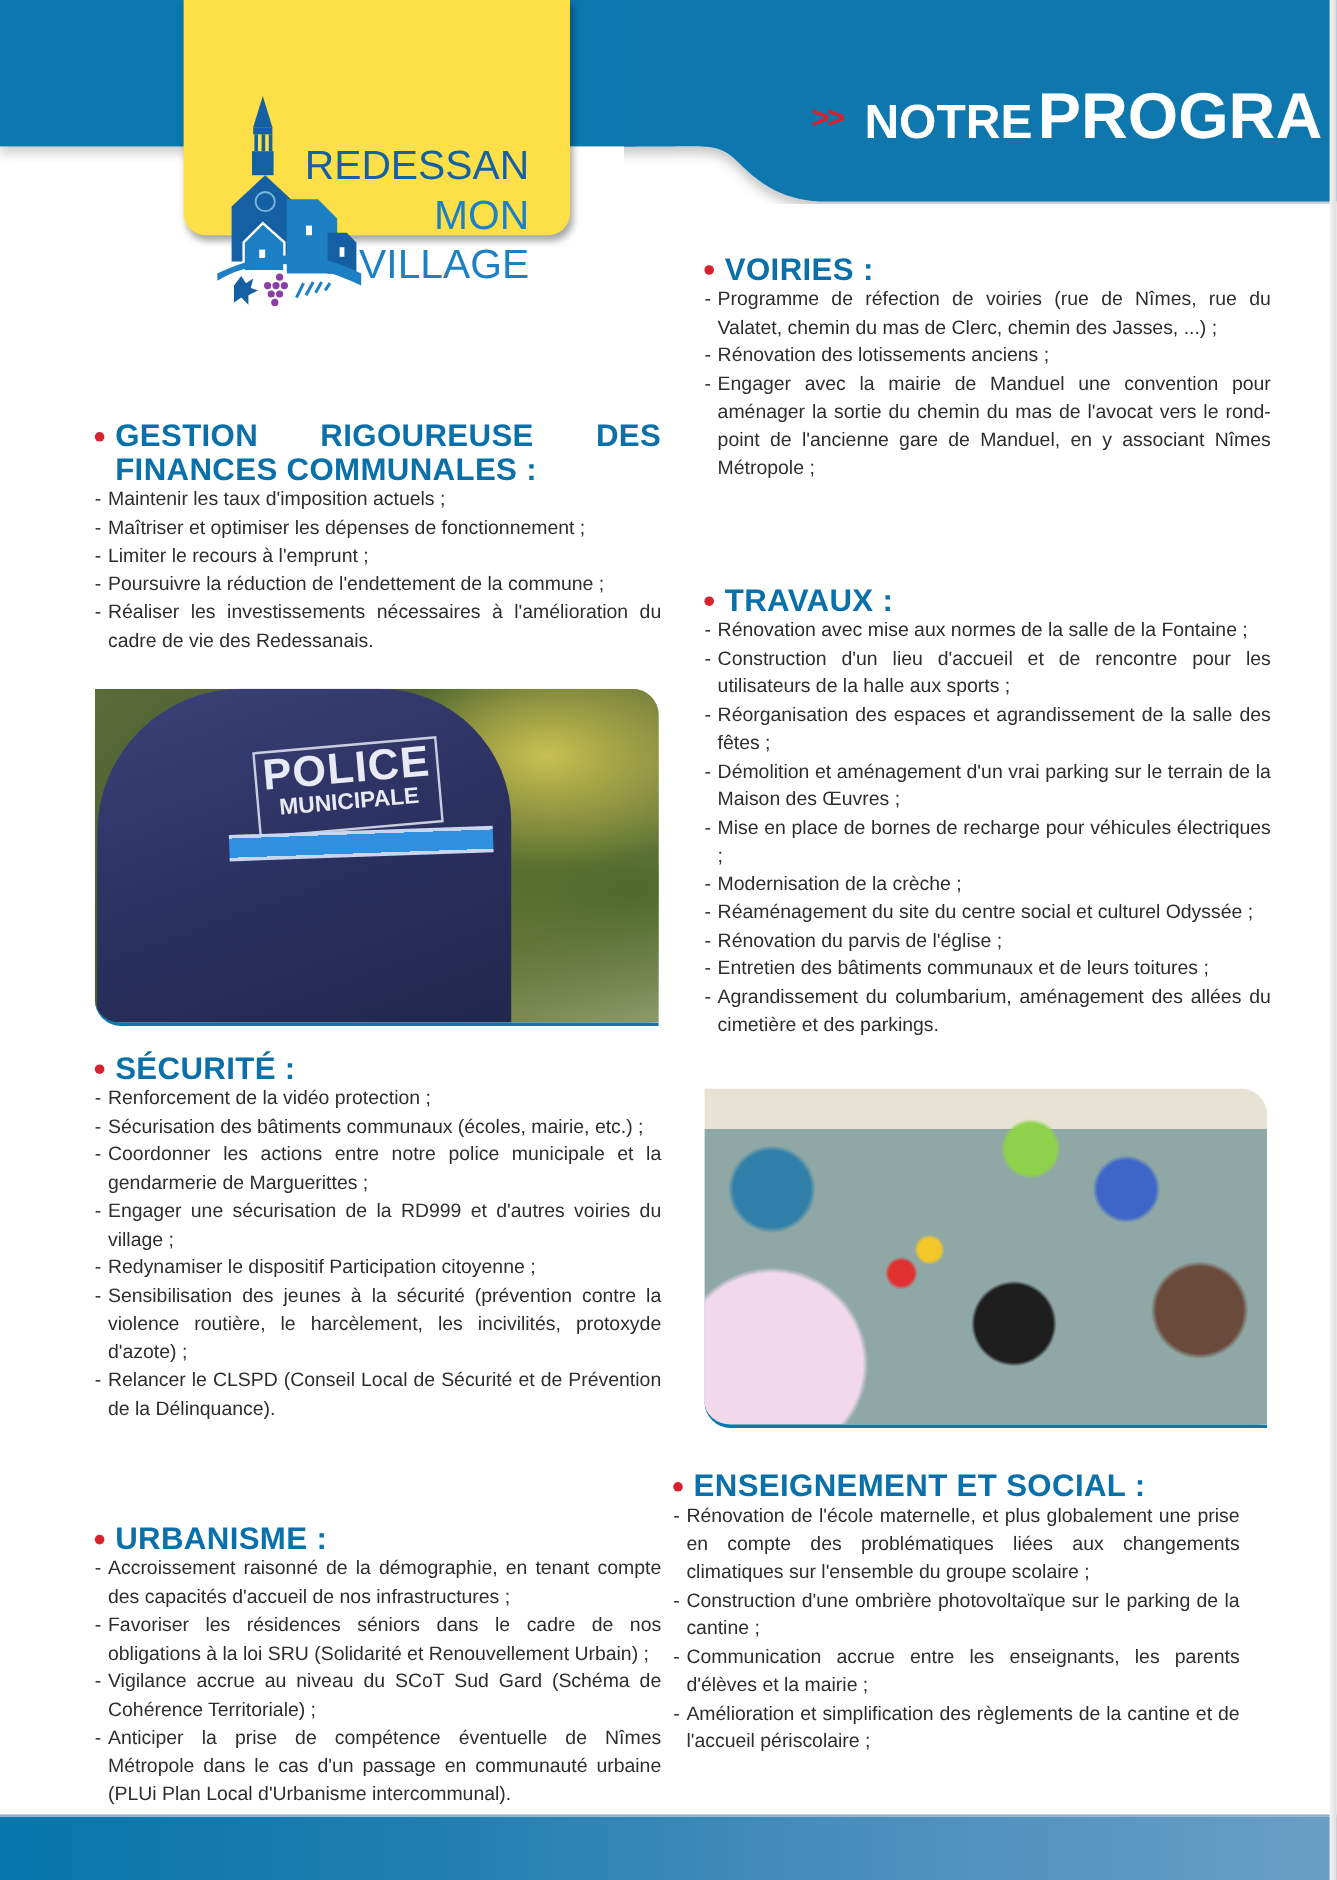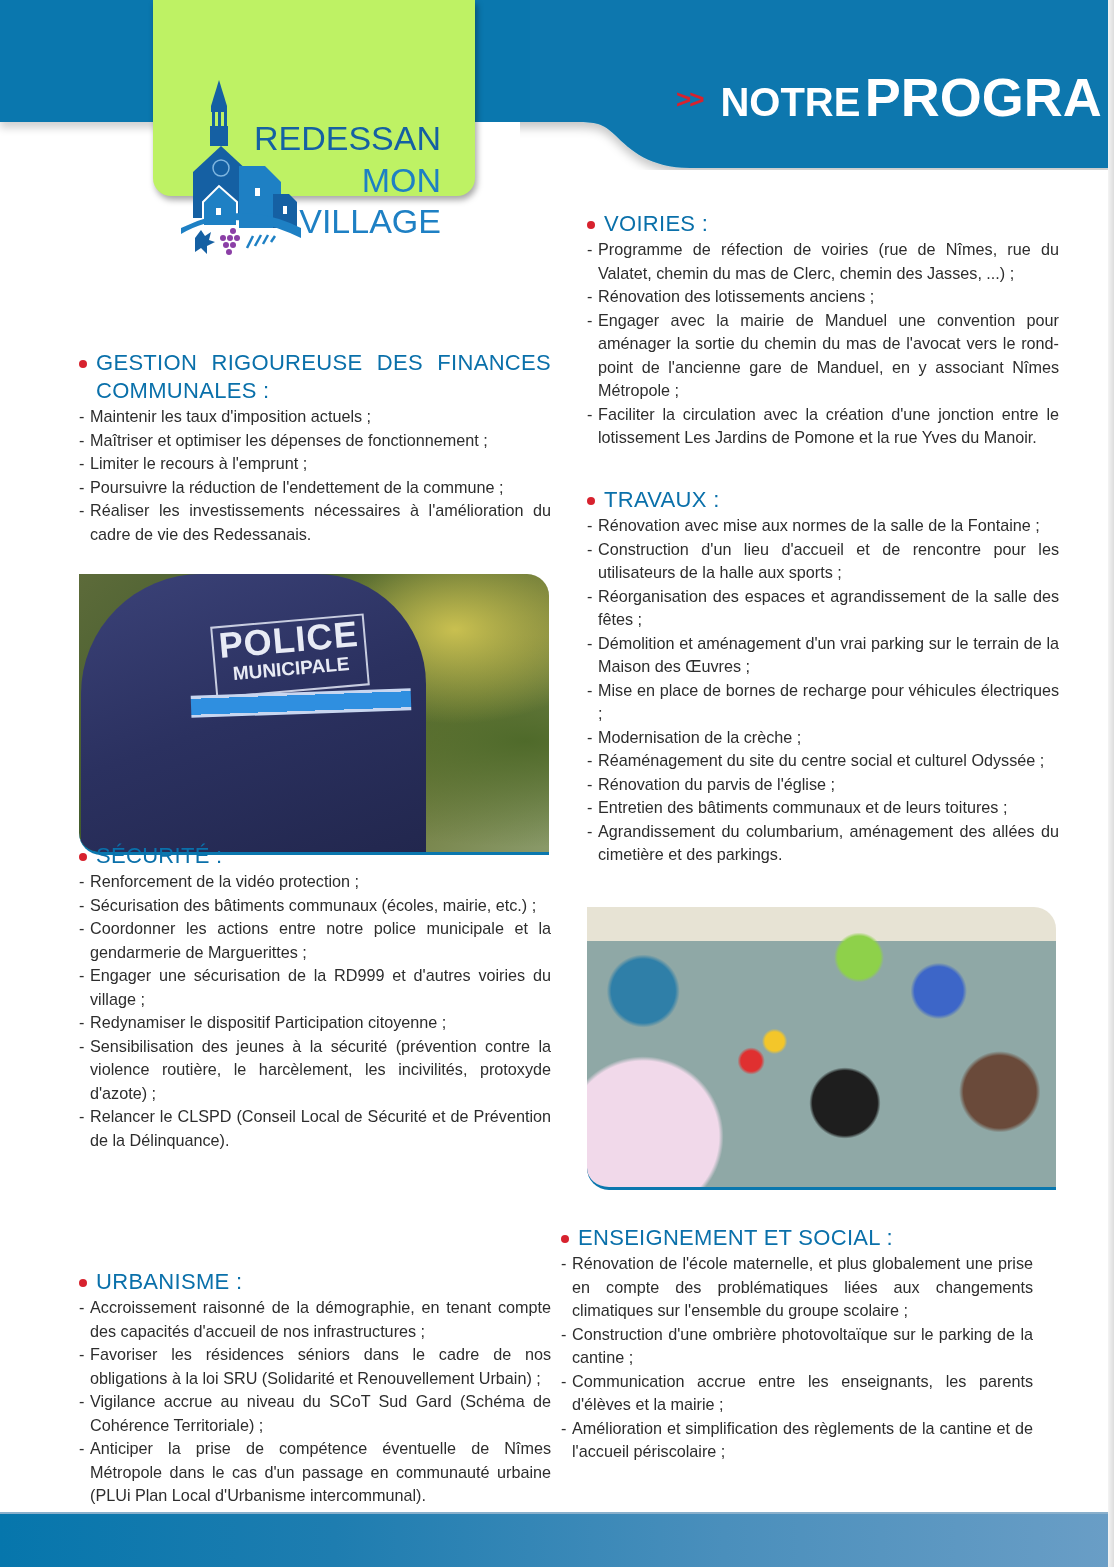--- a/index.html
+++ b/index.html
@@ -20,21 +20,21 @@
   }
   .band-right-shape {
     position: absolute; left: 520px; top: 0; width: 594px; height: 170px;
   }
   .right-edge {
     position: absolute; right: 0; top: 0; width: 6px; height: 1567px;
     background: linear-gradient(to right, #f4f4f4, #dcdcdc);
   }
   .logo-card {
     position: absolute; left: 153px; top: 0; width: 322px; height: 196px;
-    background: #bef264;
+    background: #fde047;
     border-radius: 0 0 18px 18px;
     box-shadow: 2px 4px 6px rgba(0,0,0,0.35);
   }
   .logo-svg { position: absolute; left: 28px; top: 78px; }
   .logo-text {
     position: absolute; right: 34px; text-align: right;
     font-family: "Liberation Sans", sans-serif;
     font-size: 34px; line-height: 40px; letter-spacing: 0px;
   }
   .logo-l1 { top: 118px; color: #1560a3; font-weight: normal; }
@@ -44,21 +44,21 @@
   .title-wrap {
     position: absolute; left: 676px; top: 66px; white-space: nowrap;
     color: #ffffff; font-weight: bold;
   }
   .title-arrows { color: #d7222e; font-size: 26px; vertical-align: 8px; margin-right: 18px; letter-spacing: -2px; }
   .title-small { font-size: 40px; letter-spacing: 0px; }
   .title-big { font-size: 54px; }
 
   .section { position: absolute; width: 472px; }
   .sec-title {
-    color: #0a70aa; font-weight: normal; font-size: 22px; line-height: 28px;
+    color: #0a70aa; font-weight: bold; font-size: 26px; line-height: 28px;
     position: relative; padding-left: 17px; letter-spacing: 0.3px;
   }
   .sec-title .dot {
     position: absolute; left: 0; top: 11px; width: 8px; height: 8px;
     border-radius: 50%; background: #d7222e;
   }
   .sec-title.just { text-align: justify; text-align-last: left; }
   ul.items { list-style: none; margin: 0; padding: 0; }
   ul.items li {
     font-size: 16.2px; line-height: 23.5px; position: relative; padding-left: 11px;
@@ -196,21 +196,21 @@
 <div class="photo photo-police">
   <div class="jacket">
     <div class="police-patch">
       <div class="p1">POLICE</div>
       <div class="p2">MUNICIPALE</div>
     </div>
     <div class="stripe"></div>
   </div>
 </div>
 
-<div class="section" style="left:79px; top:842px;">
+<div class="section" style="left:79px; top:876px;">
   <div class="sec-title">
     <span class="dot"></span>
     <span>SÉCURITÉ :</span>
   </div>
   <ul class="items">
     <li>Renforcement de la vidéo protection ;</li>
     <li>Sécurisation des bâtiments communaux (écoles, mairie, etc.) ;</li>
     <li>Coordonner les actions entre notre police municipale et la gendarmerie de Marguerittes ;</li>
     <li>Engager une sécurisation de la RD999 et d'autres voiries du village ;</li>
     <li>Redynamiser le dispositif Participation citoyenne ;</li>
@@ -234,21 +234,20 @@
 
 <div class="section" style="left:587px; top:210px;">
   <div class="sec-title">
     <span class="dot"></span>
     <span>VOIRIES :</span>
   </div>
   <ul class="items">
     <li>Programme de réfection de voiries (rue de Nîmes, rue du Valatet, chemin du mas de Clerc, chemin des Jasses, ...) ;</li>
     <li>Rénovation des lotissements anciens ;</li>
     <li>Engager avec la mairie de Manduel une convention pour aménager la sortie du chemin du mas de l'avocat vers le rond-point de l'ancienne gare de Manduel, en y associant Nîmes Métropole ;</li>
-    <li>Faciliter la circulation avec la création d'une jonction entre le lotissement Les Jardins de Pomone et la rue Yves du Manoir.</li>
   </ul>
 </div>
 
 <div class="section" style="left:587px; top:486px;">
   <div class="sec-title">
     <span class="dot"></span>
     <span>TRAVAUX :</span>
   </div>
   <ul class="items">
     <li>Rénovation avec mise aux normes de la salle de la Fontaine ;</li>

